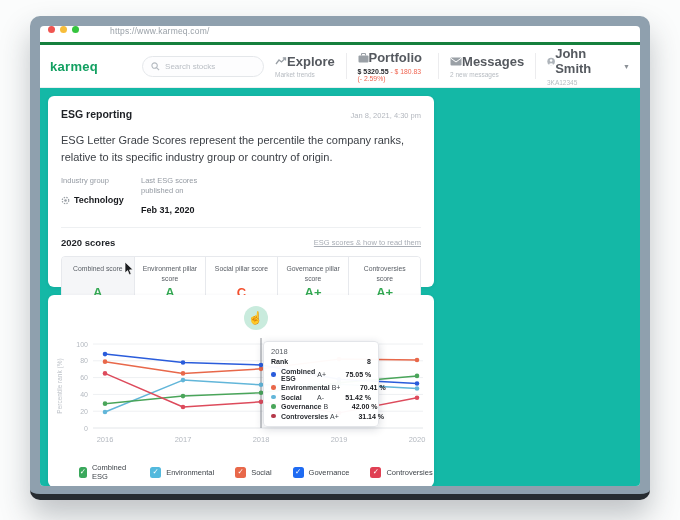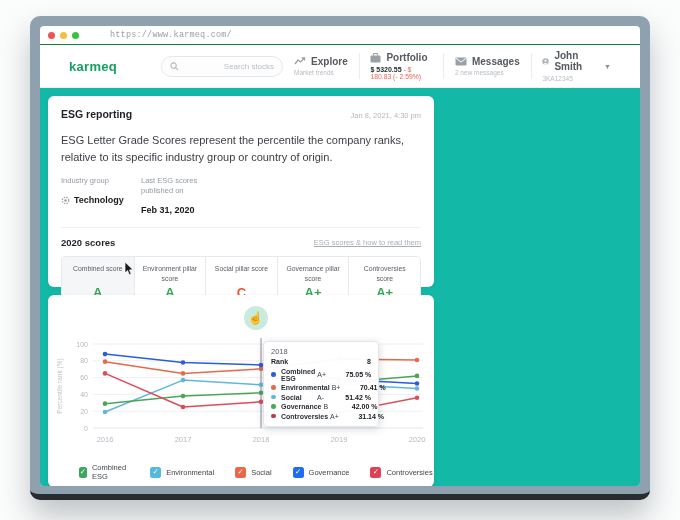--- a/index.html
+++ b/index.html
@@ -4,38 +4,38 @@
 <style>
   * { margin:0; padding:0; box-sizing:border-box; }
   html,body { width:680px; height:520px; overflow:hidden; background:#fbfcfc;
     font-family:"Liberation Sans", sans-serif; }
   .window { position:absolute; left:30px; top:16px; width:620px; height:484px;
     background:#8fa0ae; border-radius:10px; padding:10px 10px 8px 10px;
     border-bottom:6px solid #272c31; box-shadow:0 16px 30px rgba(40,50,60,.28); }
   .browser { width:100%; height:100%; background:#fff; border-radius:4px; overflow:hidden;
     display:flex; flex-direction:column; }
   
-  .tabbar { height:19px; flex:0 0 19px; display:flex; align-items:center; padding:0 8px;
-    border-bottom:1px solid #15803d;font-family:Liberation Mono, monospace; }
+  .tabbar { height:19px; flex:0 0 19px; display:flex; padding:0 8px;
+    border-bottom:3px solid #15803d; }
   .dot { width:7px; height:7px; border-radius:50%; margin-right:5px; }
   .dot.r { background:#f05450; } .dot.y { background:#f7bd3a; } .dot.g { background:#35c43e; }
   .url { margin-left:26px; font-size:8.5px; color:#9aa1a8; letter-spacing:.2px; }
   
-  .appheader { height:43px; flex:0 0 43px; display:flex; align-items:center; padding:0 29px;
+  .appheader { height:43px; flex:0 0 43px; display:flex; align-items:center; padding:0 10px;
     border-bottom:1px solid #eceef0; background:#fff; }
   .logo { font-size:13px; font-weight:700; color:#12a061; letter-spacing:.3px; }
   .search { margin-left:44px; width:122px; height:21px; border:1px solid #e4e7ea; border-radius:11px;
     display:flex; align-items:center; padding:0 8px; background:#fdfdfe; }
   .search input { border:none; outline:none; background:transparent; font-size:8px; color:#6b7077;
-    width:90px; margin-left:5px; font-family:"Liberation Sans",sans-serif;text-align:right; }
+    width:90px; margin-left:5px; font-family:"Liberation Sans",sans-serif; }
   .search input::placeholder { color:#b9bec4; }
   .nav { margin-left:auto; display:flex; align-items:center; }
   .navitem { padding:0 11px; display:flex; flex-direction:column; justify-content:center; cursor:pointer; }
   .nav .sep { width:1px; height:26px; background:#ececee; }
-  .nrow { display:flex; align-items:center; gap:5px; font-size:10px; color:#55595f; font-weight:600; }
+  .nrow { display:flex; align-items:center; font-size:13px; color:#55595f; font-weight:600; }
   .nsub { font-size:6.5px; color:#b7bcc2; margin-top:2.5px; }
   .nsub b { color:#26282c; font-size:7px; }
   .nsub .chg { color:#ef6450; font-size:6.8px; }
   .chev { font-size:7px; color:#8b9096; margin-left:4px; }
   
   .page { flex:1; background:#14b8a6; position:relative; }
   .card { position:absolute; left:8px; width:386px; background:#fff; border-radius:6px;
     box-shadow:0 1px 4px rgba(25,35,55,.07); }
   .card1 { top:8px; height:191px; padding:12px 13px; }
   .card2 { top:207px; height:192px; padding:9px 7px; }

